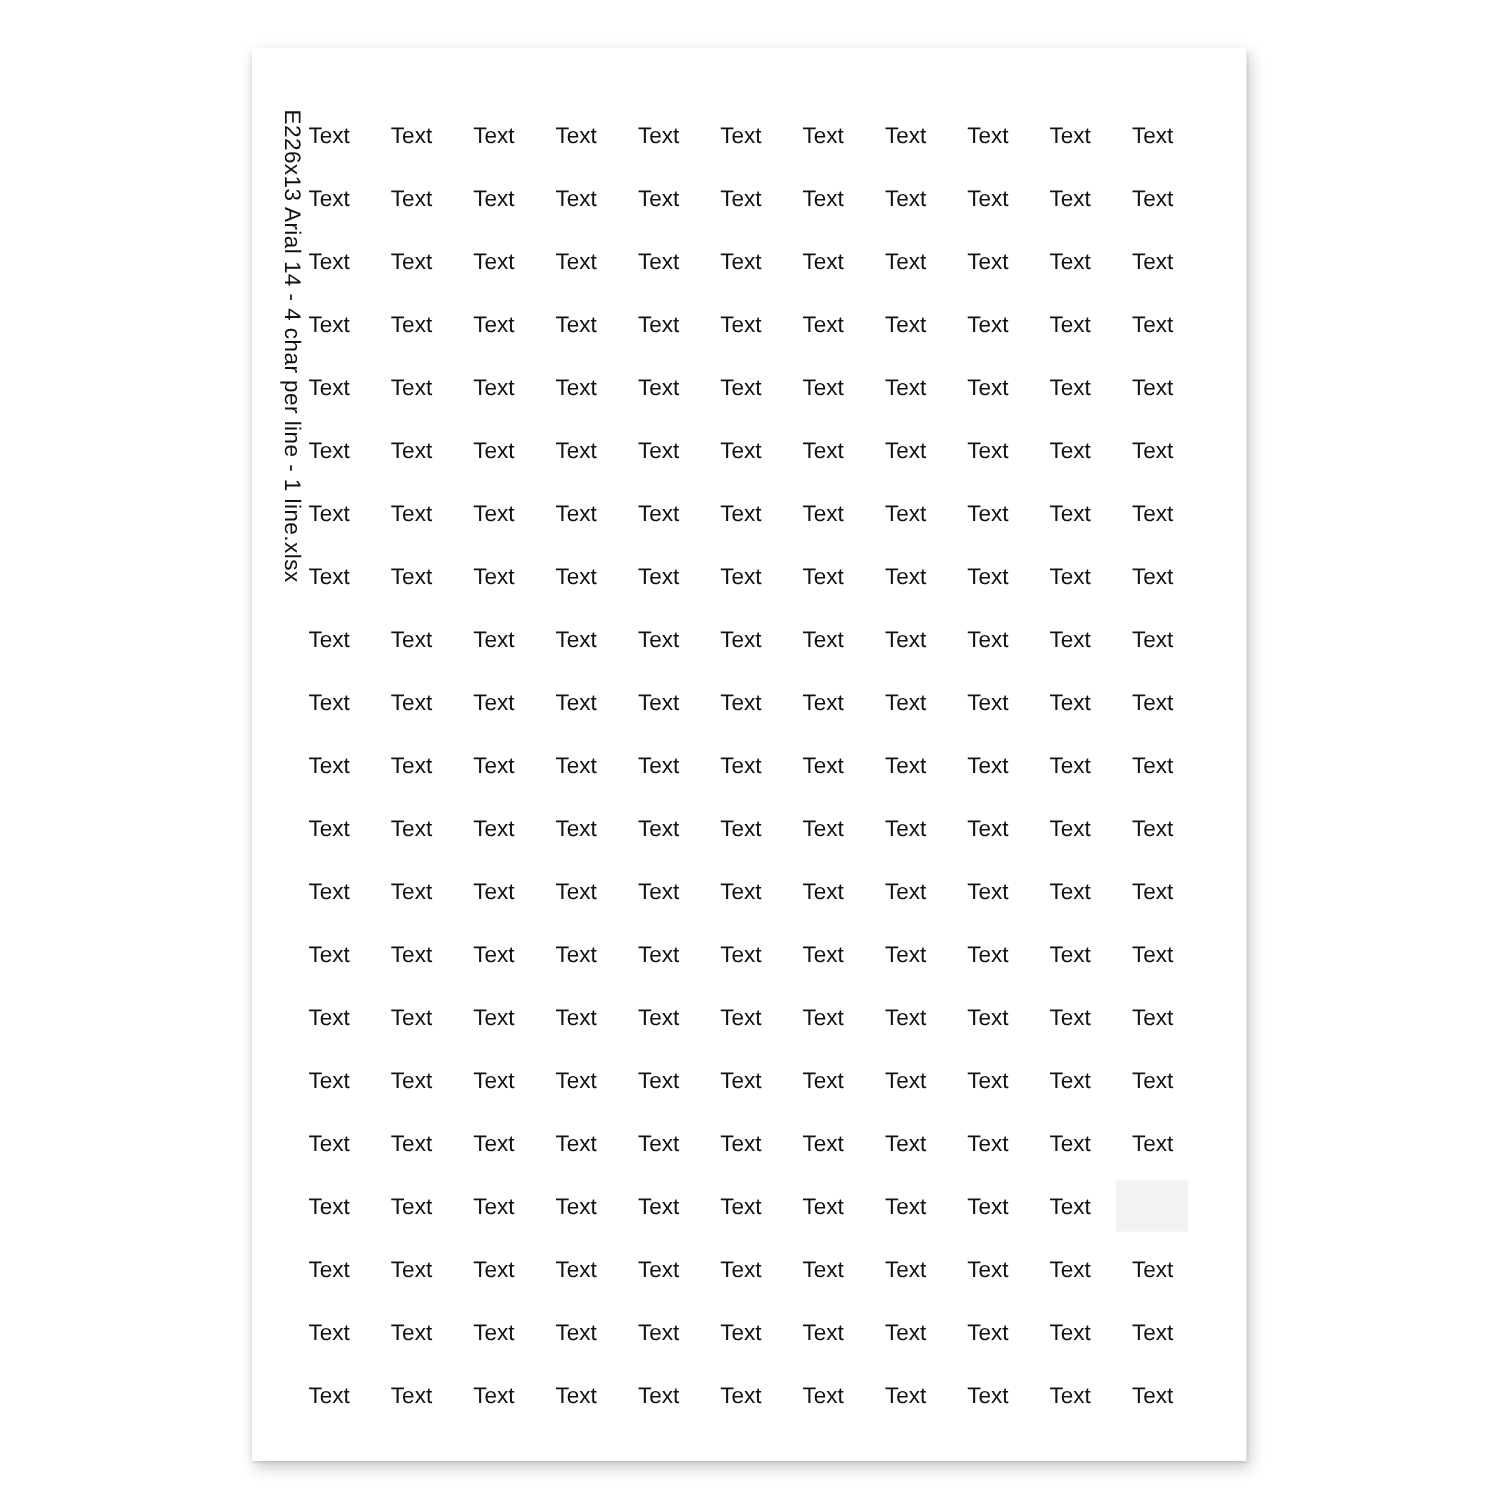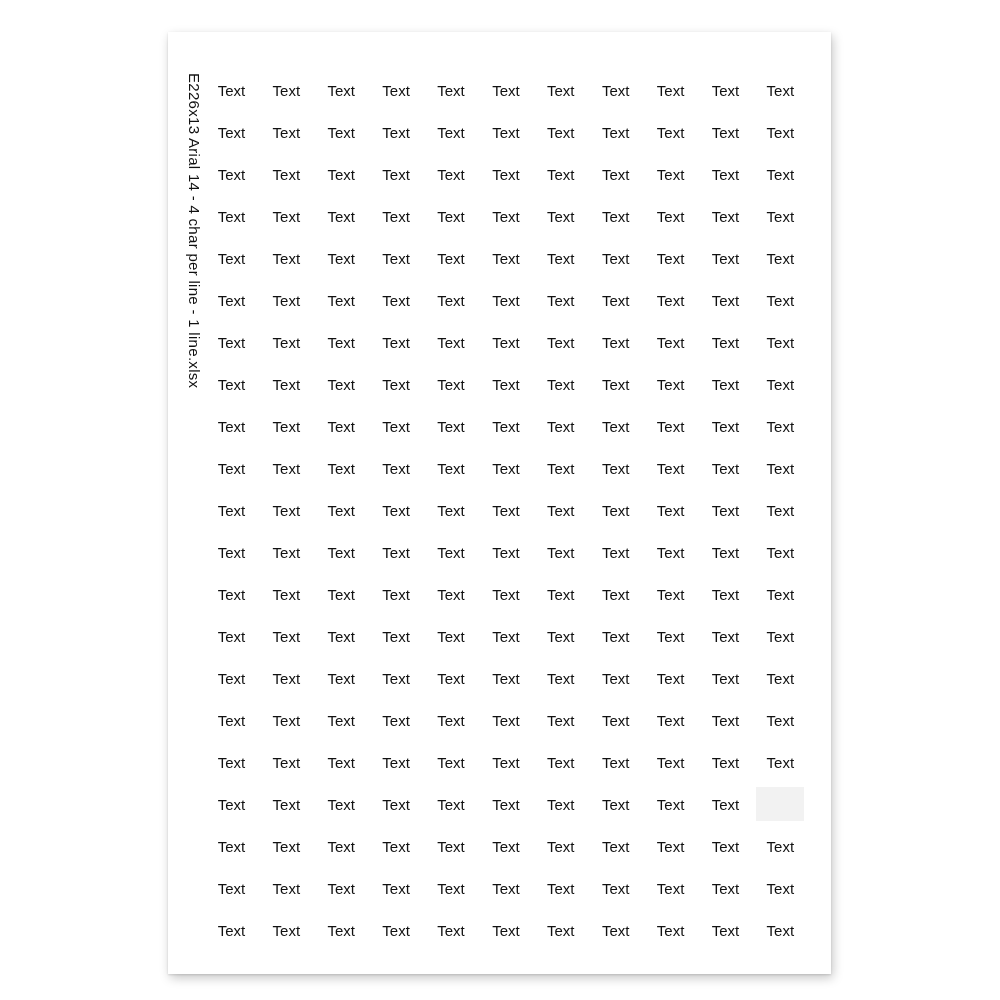--- a/index.html
+++ b/index.html
@@ -29,21 +29,21 @@
     writing-mode: vertical-rl; 
     font-size: 15px;
     line-height: 1;
     color: #111111;
     letter-spacing: 0.3px;
     white-space: nowrap;
   }
 
   .grid {
     position: absolute;
-    left: 36px;
+    left: 24px;
     top: 37px;
     display: grid;
     grid-template-columns: repeat(11, 54.9px);
     grid-auto-rows: 42px;
   }
 
   .cell {
     display: flex;
     align-items: center;
     justify-content: center;

